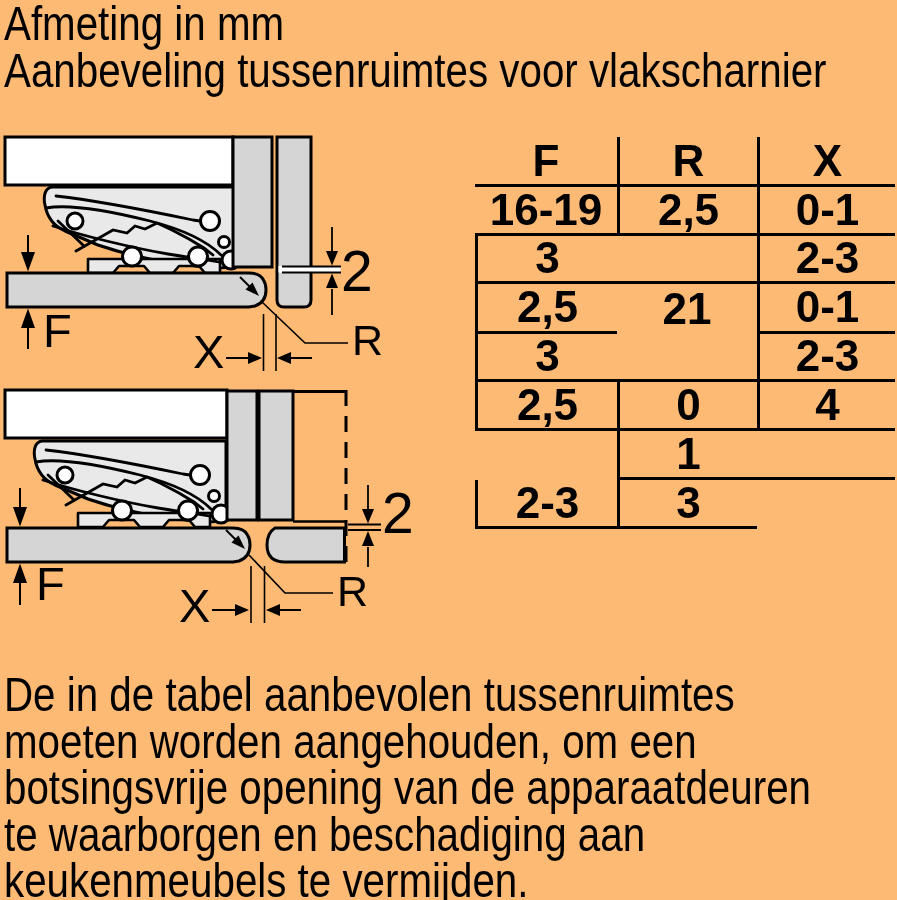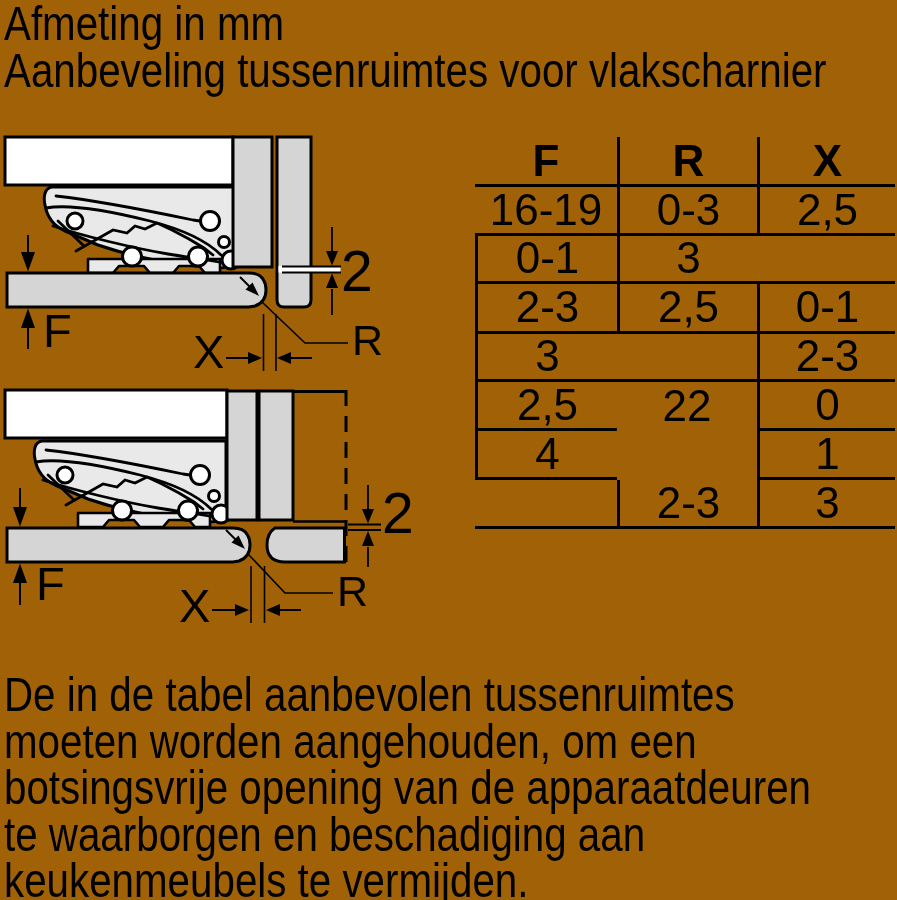--- a/index.html
+++ b/index.html
@@ -1,26 +1,26 @@
 <!DOCTYPE html>
 <html><head>
 <meta charset="utf-8">
 <style>
   html,body{margin:0;padding:0;background:#fff;}
-  #page{position:relative;width:897px;height:900px;background:#a16207;overflow:hidden;
+  #page{position:relative;width:897px;height:900px;background:#fdba74;overflow:hidden;
         font-family:"Liberation Sans","DejaVu Sans",sans-serif;color:#000;}
   .cond{transform:scaleX(0.84);transform-origin:0 50%;white-space:nowrap;}
   .titleblock{position:absolute;left:4px;top:0px;font-size:48px;line-height:47px;}
   .bodyblock{position:absolute;left:4px;top:672px;font-size:48px;line-height:46.6px;}
   
   .dimtable{position:absolute;left:475px;top:137px;width:420px;height:443px;
             display:grid;grid-template-columns:142px 140px 138px;
             grid-template-rows:50px 48.5px 48.5px 49.5px 48.5px 48.5px 49.5px 48.5px 51.5px;}
   .cell{display:flex;align-items:center;justify-content:center;
-        font-size:44px;box-sizing:border-box;}
+        font-size:44px;box-sizing:border-box;font-weight:bold;}
   .hdr{font-weight:bold;}
   .bb{border-bottom:3px solid #000;}
   .bl{border-left:3px solid #000;}
   
   .diag{position:absolute;left:0;}
   svg text{font-family:"Liberation Sans","DejaVu Sans",sans-serif;fill:#000;}
   .lbl{font-size:47px;}
   .lblR{font-size:43px;}
   .big2{font-size:57px;}
 </style>
@@ -158,38 +158,37 @@
       <text class="lblR" x="337" y="231">R</text>
     </g>
   </svg>
 
   <div class="dimtable">
     <div class="cell hdr bb">F</div>
     <div class="cell hdr bb bl">R</div>
     <div class="cell hdr bb bl">X</div>
 
     <div class="cell bb">16-19</div>
-    <div class="cell bb bl">0-3</div>
     <div class="cell bb bl">2,5</div>
 
     <div class="cell bb bl">0-1</div>
     <div class="cell bb bl">3</div>
 
     <div class="cell bb"></div>
     <div class="cell bb bl">2-3</div>
     <div class="cell bb bl">2,5</div>
 
+    <div class="cell">21</div>
     <div class="cell bb bl">0-1</div>
     <div class="cell bb bl">3</div>
 
     <div class="cell bb"></div>
     <div class="cell bb bl">2-3</div>
     <div class="cell bb bl">2,5</div>
 
-    <div class="cell">22</div>
     <div class="cell bb bl">0</div>
     <div class="cell bb bl">4</div>
 
     <div class="cell"></div>
     <div class="cell bb bl">1</div>
 
     <div class="cell bb"></div>
     <div class="cell bb bl">2-3</div>
     <div class="cell bb bl">3</div>
   </div>

